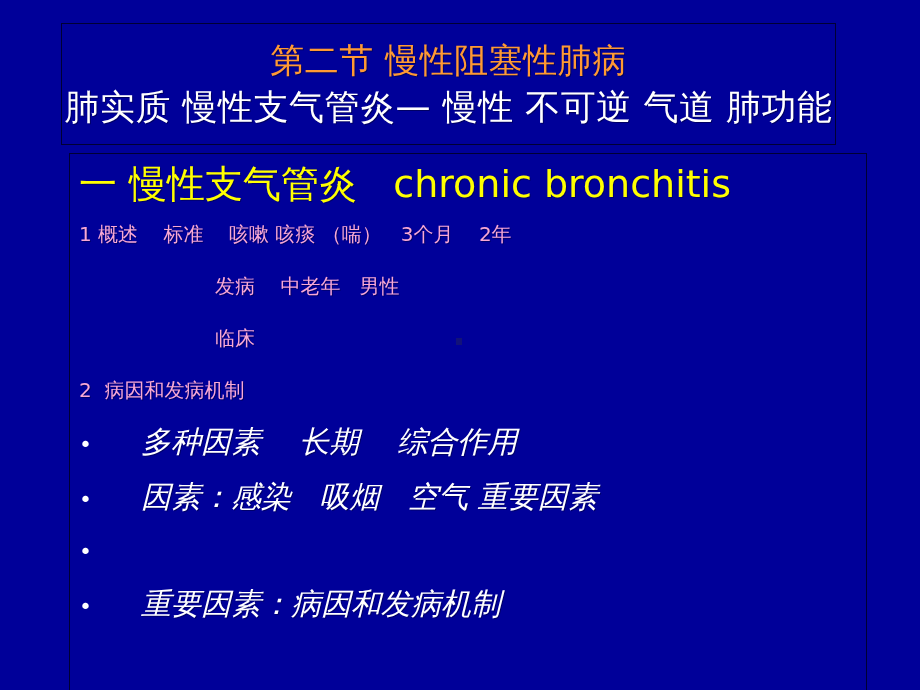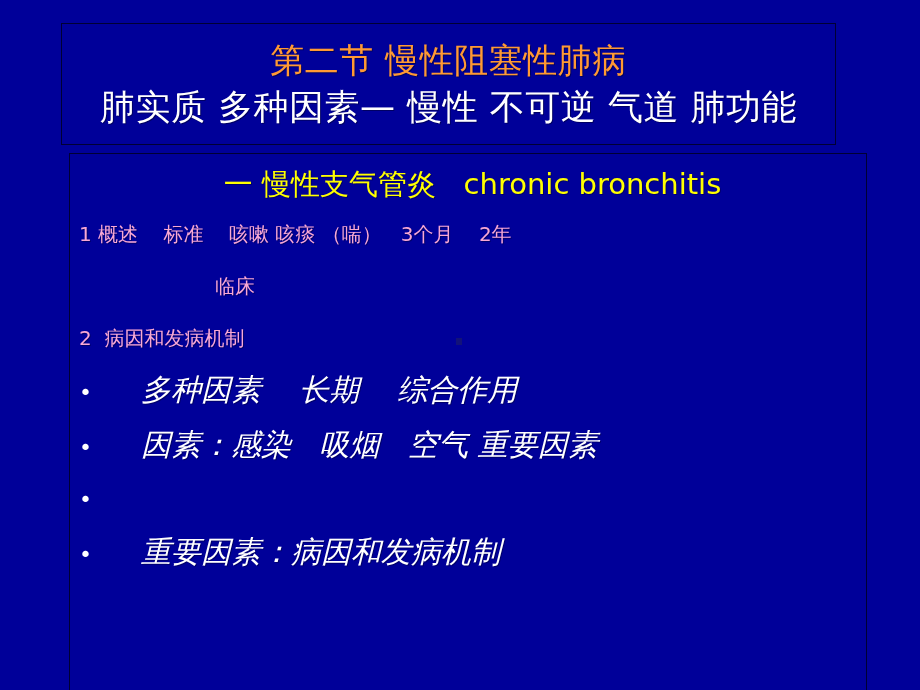--- a/index.html
+++ b/index.html
@@ -73,23 +73,22 @@
     color: #f9a8d4;
     font-size: 20px;
     line-height: 52px;
     white-space: pre;
     padding-left: 9px;
     text-shadow: 1px 1px 0 rgba(0,0,0,0.3);
   }
 
   .body-line.heading-yellow {
     color: #FFFF00;
-    font-size: 29px;
+    font-size: 38px;
     line-height: 48px;
-    text-align: center;
   }
 
   .body-line.indented {
     padding-left: 145px;
   }
 
   
   .bullet-row {
     display: flex;
     align-items: baseline;
@@ -126,29 +125,30 @@
     background: #121279;
   }
 </style>
 </head>
 <body>
 
 <div id="slide">
 
   <div id="title-box">
     <div class="title-line-1">第二节  慢性阻塞性肺病</div>
-    <div class="title-line-2">肺实质 多种因素— 慢性 不可逆 气道 肺功能</div>
+    <div class="title-line-2">肺实质 慢性支气管炎— 慢性 不可逆 气道 肺功能</div>
   </div>
 
   <div id="body-box">
 
     <div class="body-line heading-yellow">一 慢性支气管炎   chronic bronchitis</div>
 
     <div class="body-line">1 概述    标准    咳嗽 咳痰 （喘）   3个月    2年</div>
 
+    <div class="body-line indented">发病    中老年   男性</div>
 
     <div class="body-line indented">临床</div>
 
     <div class="body-line">2  病因和发病机制</div>
 
     <div class="bullet-row">
       <span class="bullet-mark">•</span>
       <span class="bullet-text">多种因素    长期    综合作用</span>
     </div>
 

